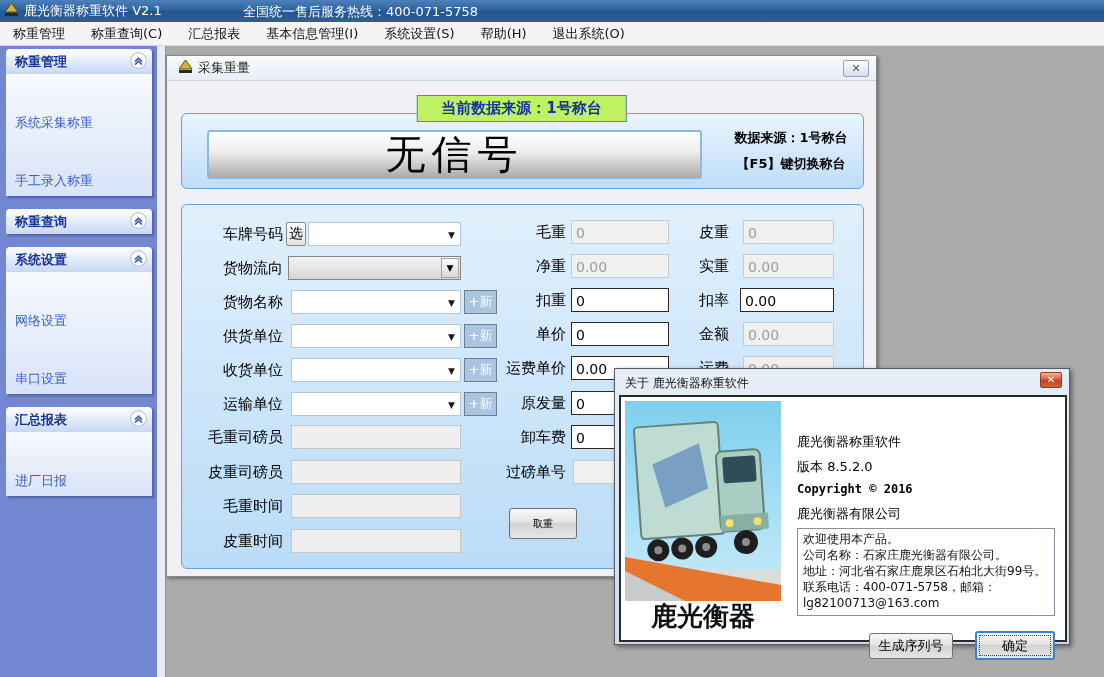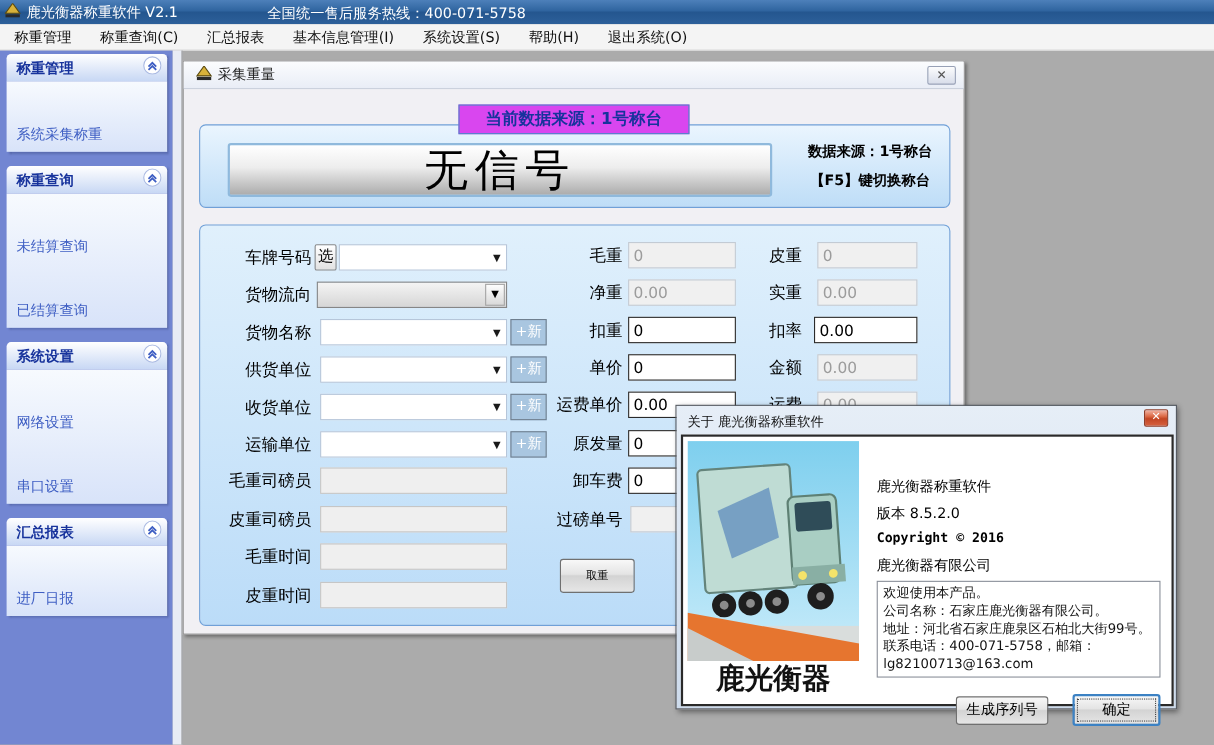--- a/index.html
+++ b/index.html
@@ -49,21 +49,21 @@
     background:linear-gradient(#FBFCFE,#E9EDF6); border-bottom:1px solid #CBD1DD;
     display:flex; align-items:center; font-size:13px; color:#222; padding-left:7px;
   }
   .ww-close {
     position:absolute; right:7px; top:4px; width:26px; height:17px;
     background:linear-gradient(#FCFCFD,#D8DDEA); border:1px solid #97A0B6; border-radius:2px;
     font-size:11px; font-weight:bold; color:#555; text-align:center; line-height:15px; cursor:default;
   }
   .banner {
     position:absolute; left:50%; transform:translateX(-50%); top:39px; z-index:3;
-    background:#d946ef; border:1px solid #4E86C8; color:#17339C;
+    background:#bef264; border:1px solid #4E86C8; color:#17339C;
     font-weight:bold; font-size:15px; padding:3px 24px; white-space:nowrap;
   }
   .panel { position:absolute; border:1px solid #6FA0D8; border-radius:6px;text-decoration:underline; }
   .panel1 { left:14px; top:57px; width:683px; height:76px; background:linear-gradient(#EAF5FE,#BEDDF7); }
   .panel2 { left:14px; top:148px; width:683px; height:365px; background:linear-gradient(#E0F0FC,#BBDCF8); }
   .signal-display {
     position:absolute; left:25px; top:16px; width:495px; height:49px;
     border:2px solid #8FB9DC; border-radius:3px;
     background:linear-gradient(#FFFFFF 0%,#EDEDED 45%,#C9C9C9 75%,#ACACAC 100%);
     display:flex; align-items:center; justify-content:center;
@@ -162,34 +162,31 @@
     <div class="group-header">
       <span>称重管理</span>
       <span><svg width="17" height="17" viewBox="0 0 17 17">
             <circle cx="8.5" cy="8.5" r="7.8" fill="#fff" stroke="#A9B9E2"></circle>
             <path d="M5 9.6 L8.5 6.1 L12 9.6" fill="none" stroke="#3E5EC3" stroke-width="1.6"></path>
             <path d="M5 12.6 L8.5 9.1 L12 12.6" fill="none" stroke="#3E5EC3" stroke-width="1.6"></path>
           </svg></span>
     </div>
     <div class="group-body">
       <div class="group-item">系统采集称重</div>
+      <div class="group-item">手工录入称重</div>
     </div>
   </div>
   <div class="group">
     <div class="group-header">
       <span>称重查询</span>
       <span><svg width="17" height="17" viewBox="0 0 17 17">
             <circle cx="8.5" cy="8.5" r="7.8" fill="#fff" stroke="#A9B9E2"></circle>
             <path d="M5 9.6 L8.5 6.1 L12 9.6" fill="none" stroke="#3E5EC3" stroke-width="1.6"></path>
             <path d="M5 12.6 L8.5 9.1 L12 12.6" fill="none" stroke="#3E5EC3" stroke-width="1.6"></path>
           </svg></span>
-    </div>
-    <div class="group-body">
-      <div class="group-item">未结算查询</div>
-      <div class="group-item">已结算查询</div>
     </div>
   </div>
   <div class="group">
   </div>
   <div class="group">
     <div class="group-header">
       <span>系统设置</span>
       <span><svg width="17" height="17" viewBox="0 0 17 17">
             <circle cx="8.5" cy="8.5" r="7.8" fill="#fff" stroke="#A9B9E2"></circle>
             <path d="M5 9.6 L8.5 6.1 L12 9.6" fill="none" stroke="#3E5EC3" stroke-width="1.6"></path>

